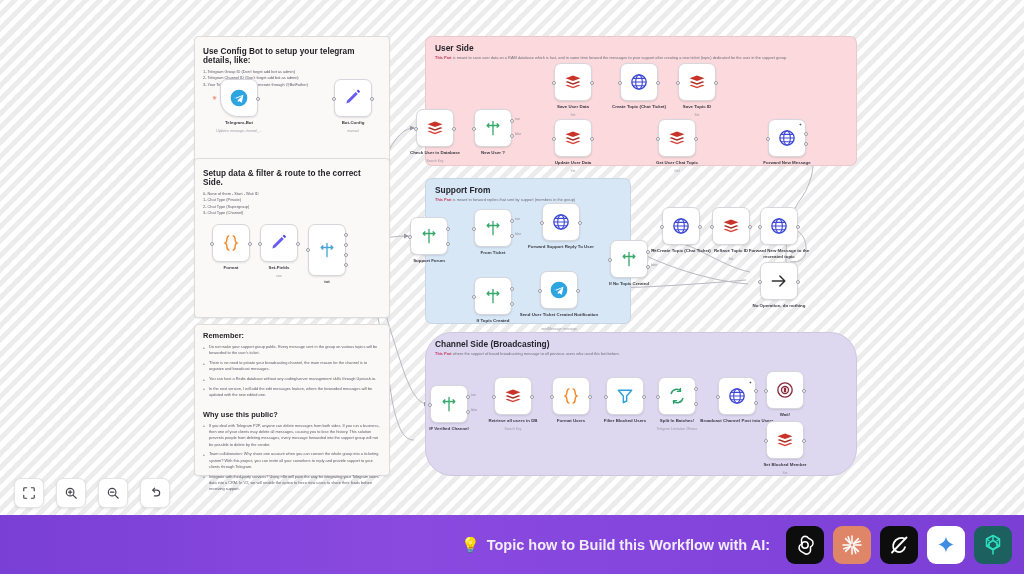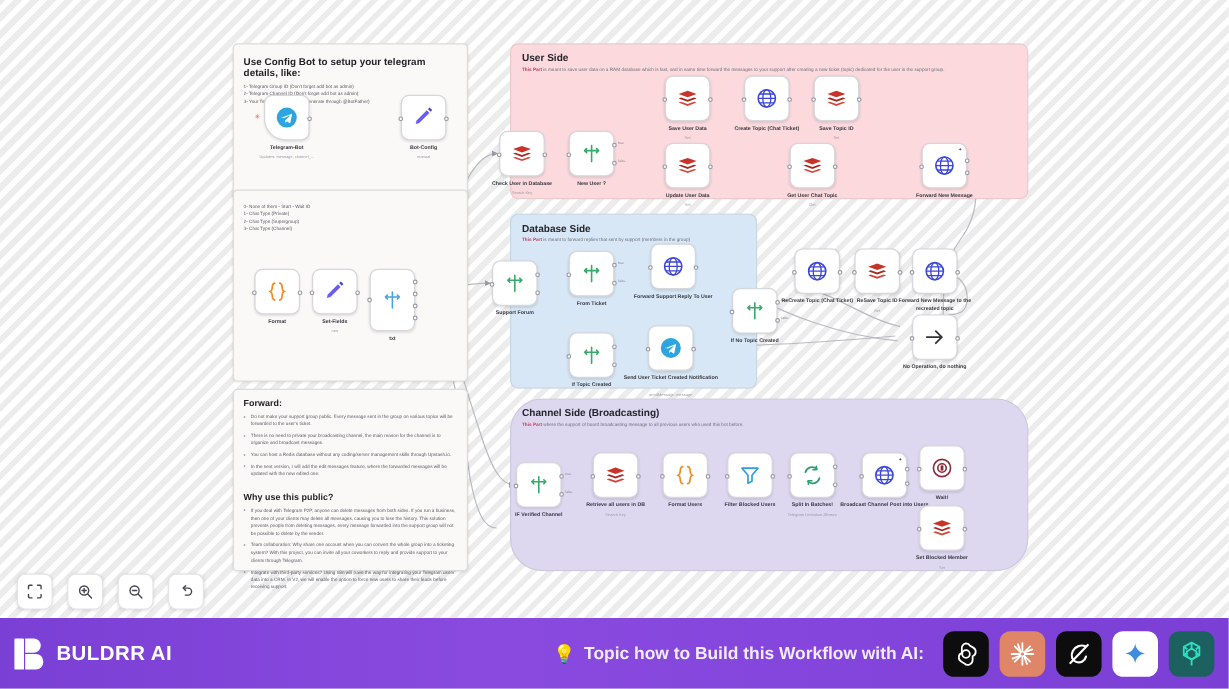--- a/index.html
+++ b/index.html
@@ -203,30 +203,31 @@
       <span>Use </span><b>Config Bot</b><span> to setup your telegram details, like:</span>
     </h3>
     <div class="lines">
       <div>1- Telegram Group ID (Don't forget add bot as admin)</div>
       <div>2- Telegram Channel ID (Don't forget add bot as admin)</div>
       <div>3- Your Telegram Bot Token. (Generate through @BotFather)</div>
     </div>
   </div>
 
   <div class="note" style="left:194px; top:158px; width:196px; height:160px;">
+    <h3>Setup data &amp; filter &amp; route to the correct Side.</h3>
     <div class="lines">
       <div>0- None of them - Start - Wait ID</div>
       <div>1- Chat Type (Private)</div>
       <div>2- Chat Type (Supergroup)</div>
       <div>3- Chat Type (Channel)</div>
     </div>
   </div>
 
   <div class="note" style="left:194px; top:324px; width:196px; height:152px; padding:6px 8px;">
-    <h3 style="font-size:7.4px;">Forward:</h3>
+    <h3 style="font-size:7.4px;">Remember:</h3>
     <ul>
       <li>Do not make your support group public. Every message sent in the group on various topics will be forwarded to the user's ticket.</li>
       <li>There is no need to private your broadcasting channel, the main reason for the channel is to organize and broadcast messages.</li>
       <li>You can host a Redis database without any coding/server management skills through Upstash.io.</li>
       <li>In the next version, I will add the edit messages feature, where the forwarded messages will be updated with the new edited one.</li>
     </ul>
     <div class="spacer"></div>
     <h3 style="font-size:7.4px;">Why use this public?</h3>
     <ul>
       <li>If you deal with Telegram P2P, anyone can delete messages from both sides. If you run a business, then one of your clients may delete all messages, causing you to lose the history. This solution prevents people from deleting messages, every message forwarded into the support group will not be possible to delete by the sender.</li>
@@ -234,21 +235,21 @@
       <li>Integrate with third-party services? Using n8n will pave the way for integrating your Telegram users' data into a CRM. In V2, we will enable the option to force new users to share their leads before receiving support.</li>
     </ul>
   </div>
 
   <div class="group g-pink" style="left:396px; top:36px; width:432px; height:130px;">
     <div class="g-title">User Side</div>
     <div class="g-sub"><b>This Part</b><span> is meant to save user data on a RAM database which is fast, and in same time forward the messages to your support after creating a new ticket (topic) dedicated for the user in the support group.</span></div>
   </div>
 
   <div class="group g-blue" style="left:396px; top:178px; width:206px; height:146px;">
-    <div class="g-title">Database Side</div>
+    <div class="g-title">Support From</div>
     <div class="g-sub"><b>This Part</b><span> is meant to forward replies that sent by support (members in the group)</span></div>
   </div>
 
 
   <div class="group g-purple" style="left:396px; top:332px; width:432px; height:144px;">
     <div class="g-title">Channel Side (Broadcasting)</div>
     <div class="g-sub"><b>This Part</b><span> where the support of board broadcasting message to all previous users who used this bot before.</span></div>
   </div>
 
   <div class="node" style="left:220px; top:79px;">
@@ -687,28 +688,20 @@
         <path d="M9 7H15a5 5 0 010 10h-4" fill="none" stroke="#44444e" stroke-width="2" stroke-linecap="round"></path>
         <path d="M11.5 3.5L8 7l3.5 3.5" fill="none" stroke="#44444e" stroke-width="2" stroke-linecap="round" stroke-linejoin="round"></path>
       </svg>
     </div>
   </div>
 
 </div>
 
 <div id="bottombar">
 
-  <div id="brand">
-    <div class="logo">
-      <span class="bar"></span>
-        <span class="b1"></span>
-        <span class="b2"></span>
-    </div>
-    <span class="name">BULDRR AI</span>
-  </div>
 
   <div id="cta">
     <span class="cta-text">
       <span class="bulb">💡</span>
       <span>Topic how to Build this Workflow with AI:</span>
     </span>
     <div id="logos">
 
       <div class="ai-logo" style="background:#0d0d0d;">
         <svg viewBox="0 0 24 24" width="24" height="24">

